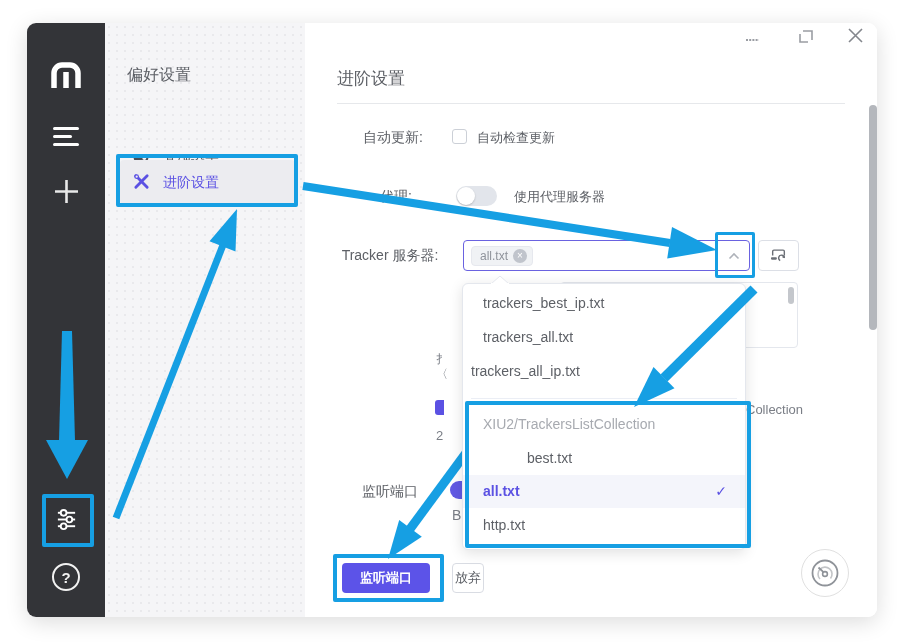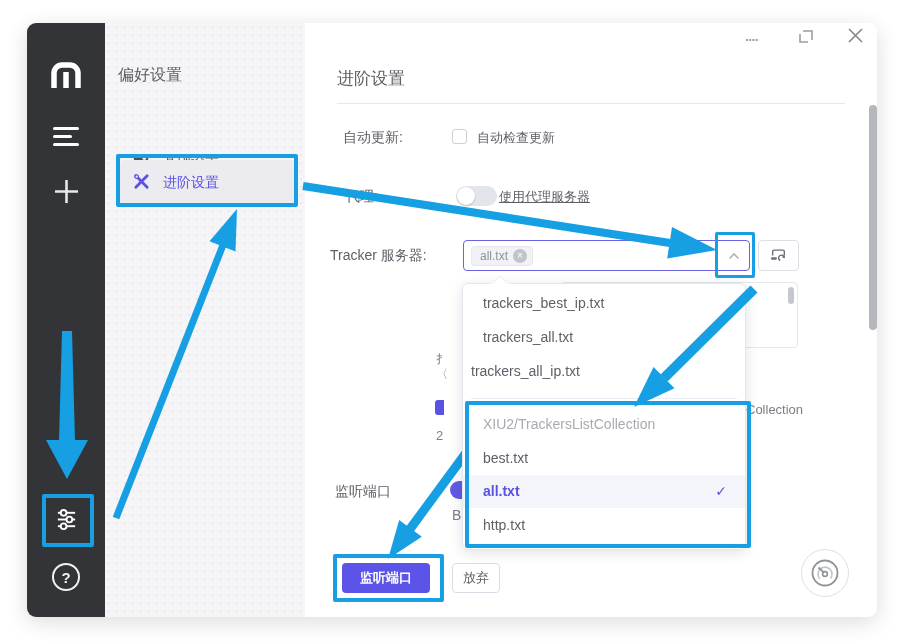--- a/index.html
+++ b/index.html
@@ -17,21 +17,21 @@
   #prefs-panel{
     left:78px;top:0;width:200px;height:594px;background:#f5f5f7;
     background-image:radial-gradient(#e9e9ec 1px,transparent 1px);
     background-size:8px 8px;
   }
   #main-panel{left:278px;top:0;width:572px;height:594px;background:#fff;}
   .panel-title{font-size:16px;color:#5d6066;}
   .menu-item-label{font-size:14px;color:#55585e;}
   .menu-item-selected{background:#ececf0;border-radius:4px;}
   .menu-item-selected .menu-item-label{color:#5b51e3;}
-  .form-label{font-size:14px;color:#5d6066;text-align:left;}
+  .form-label{font-size:14px;color:#5d6066;text-align:center;}
   .form-text{font-size:13px;color:#5d6066;}
   .hr{height:1px;background:#e6e8eb;}
   .checkbox{width:15px;height:15px;border:1px solid #ccd0d7;border-radius:3px;background:#fff;box-sizing:border-box;}
   .toggle-off{width:41px;height:20px;border-radius:10px;background:#e2e5eb;}
   .toggle-off .knob{position:absolute;left:1px;top:1px;width:18px;height:18px;border-radius:50%;background:#fff;box-shadow:0 1px 2px rgba(0,0,0,.2);}
   .select-box{border:1px solid #6a62e0;border-radius:4px;background:#fff;box-sizing:border-box;}
   .tag{background:#f0f2f5;border:1px solid #e6e8ee;border-radius:4px;color:#8f939b;font-size:12px;
        display:flex;align-items:center;gap:5px;padding:0 5px 0 8px;box-sizing:border-box;}
   .tag-x{width:14px;height:14px;border-radius:50%;background:#c0c4cc;color:#fff;font-size:10px;
          display:flex;align-items:center;justify-content:center;line-height:1;}
@@ -93,21 +93,21 @@
     </div>
 
     <div class="abs" style="left:25px;top:540px;width:28px;height:28px;border:2px solid #f2f2f2;border-radius:50%;
                 box-sizing:border-box;display:flex;align-items:center;justify-content:center;color:#f2f2f2;
                 font-size:15px;font-weight:bold;">
       <span>?</span>
     </div>
   </div>
 
   <div id="prefs-panel" class="abs">
-    <div class="abs panel-title" style="left:13px;top:42px;text-align:center;">偏好设置</div>
+    <div class="abs panel-title" style="left:22px;top:42px;text-align:center;">偏好设置</div>
 
     <div class="abs" style="left:13px;top:128px;width:177px;height:40px;">
       <span class="abs" style="left:15px;top:2px;">
         <svg width="16" height="16" viewBox="0 0 24 24">
           <rect x="1" y="3" width="22" height="9" rx="4.5" fill="#4b4e55"></rect>
           <circle cx="17" cy="7.5" r="3" fill="#f5f5f7"></circle>
           <rect x="1" y="13" width="22" height="9" rx="4.5" fill="#4b4e55"></rect>
           <circle cx="7" cy="17.5" r="3" fill="#f5f5f7"></circle>
         </svg>
       </span>
@@ -151,21 +151,21 @@
     <div class="abs hr" style="left:32px;top:80px;width:508px;"></div>
 
     <div class="abs form-label" style="left:38px;top:106px;width:100px;">自动更新:</div>
     <div class="abs checkbox" style="left:147px;top:106px;"></div>
     <div class="abs form-text" style="left:172px;top:106px;">自动检查更新</div>
 
     <div class="abs form-label" style="left:41px;top:165px;width:100px;">代理:</div>
     <div class="abs toggle-off" style="left:151px;top:163px;">
       <span class="knob"></span>
     </div>
-    <div class="abs form-text" style="left:194px;top:165px;text-decoration:underline;">使用代理服务器</div>
+    <div class="abs form-text" style="left:209px;top:165px;">使用代理服务器</div>
 
     <div class="abs form-label" style="left:25px;top:224px;width:120px;">Tracker 服务器:</div>
     <div class="abs select-box" style="left:158px;top:217px;width:287px;height:31px;">
       <div class="tag abs" style="left:7px;top:5px;height:20px;">
         <span>all.txt</span>
         <span class="tag-x">×</span>
       </div>
       <span class="abs" style="left:264px;top:11px;">
         <svg width="12" height="8" viewBox="0 0 12 8">
             <path d="M1.5 6.5 L6 2 L10.5 6.5" fill="none" stroke="#aeb2b9" stroke-width="1.6"></path>
@@ -194,21 +194,21 @@
     <div class="abs" style="left:130px;top:377px;width:9px;height:15px;background:#5b51e3;border-radius:3px 0 0 3px;"></div>
     <div class="abs frag" style="left:131px;top:405px;">2</div>
     <div class="abs" style="left:145px;top:458px;width:14px;height:18px;background:#625ae4;border-radius:9px 0 0 9px;"></div>
     <div class="abs frag" style="left:147px;top:484px;font-size:14px;">B</div>
 
     <div class="abs form-label" style="left:30px;top:460px;width:110px;">监听端口</div>
 
     <div class="abs btn-primary" style="left:37px;top:540px;width:88px;height:30px;">
         <span>监听端口</span>
       </div>
-    <div class="abs btn-plain" style="left:147px;top:540px;width:48px;height:30px;">
+    <div class="abs btn-plain" style="left:147px;top:540px;width:32px;height:30px;">
         <span>放弃</span>
       </div>
 
     <div class="abs" style="left:496px;top:526px;width:46px;height:46px;border:1px solid #e0e0e0;border-radius:50%;
                 display:flex;align-items:center;justify-content:center;">
       <span>
         <svg width="30" height="30" viewBox="0 0 30 30">
           <circle cx="15" cy="15" r="12.5" fill="none" stroke="#8f9399" stroke-width="1.8"></circle>
           <circle cx="15" cy="16" r="2.4" fill="none" stroke="#8f9399" stroke-width="1.6"></circle>
           <path d="M13.5 14.2 L8.5 9.5" stroke="#8f9399" stroke-width="1.8"></path>
@@ -229,21 +229,21 @@
 <div class="abs dropdown" style="left:462px;top:283px;width:284px;height:267px;z-index:10;">
   <svg class="abs" style="left:28px;top:-8px;" width="18" height="8">
     <polygon points="9,0 18,8 0,8" fill="#fff" stroke="#e4e7ed" stroke-width="1"></polygon>
     <rect x="0" y="7" width="18" height="2" fill="#fff"></rect>
   </svg>
   <div class="dd-item" style="top:2px;">trackers_best_ip.txt</div>
   <div class="dd-item" style="top:36px;">trackers_all.txt</div>
   <div class="dd-item" style="top:70px;padding-left:8px;">trackers_all_ip.txt</div>
   <div class="abs hr" style="left:8px;top:114px;width:266px;background:#ebeef5;"></div>
   <div class="dd-group" style="top:132px;">XIU2/TrackersListCollection</div>
-  <div class="dd-item" style="top:157px;">best.txt</div>
+  <div class="dd-item" style="top:157px;margin-left:44px;">best.txt</div>
   <div class="dd-item dd-selected" style="top:191px;height:33px;line-height:33px;">
     <span>all.txt</span>
     <span class="abs" style="right:18px;top:0;color:#5b51e3;font-weight:bold;font-size:14px;">✓</span>
   </div>
   <div class="dd-item" style="top:224px;">http.txt</div>
 </div>
 
 <div class="abs anno-box" style="left:116px;top:154px;width:182px;height:53px;border-width:4px;z-index:20;"></div>
 <div class="abs anno-box" style="left:715px;top:232px;width:40px;height:46px;border-width:3px;z-index:20;"></div>
 <div class="abs anno-box" style="left:465px;top:401px;width:286px;height:147px;border-width:4px;z-index:20;"></div>

